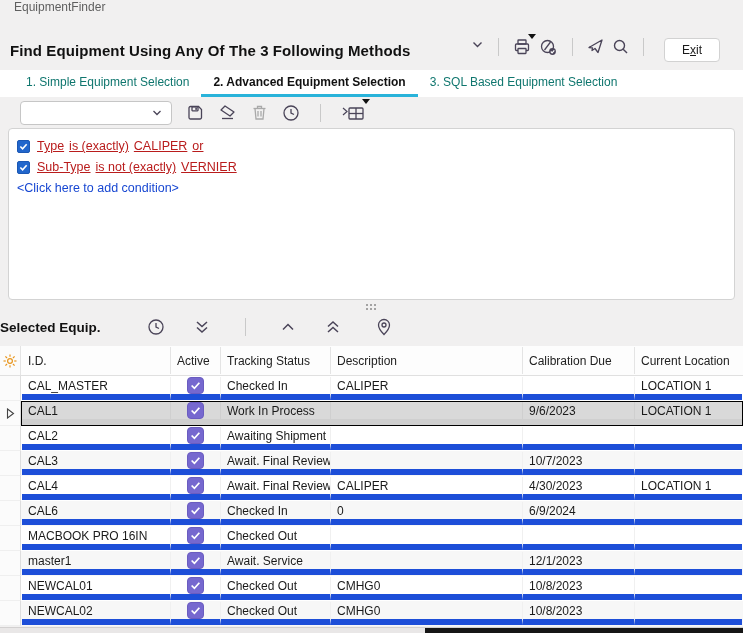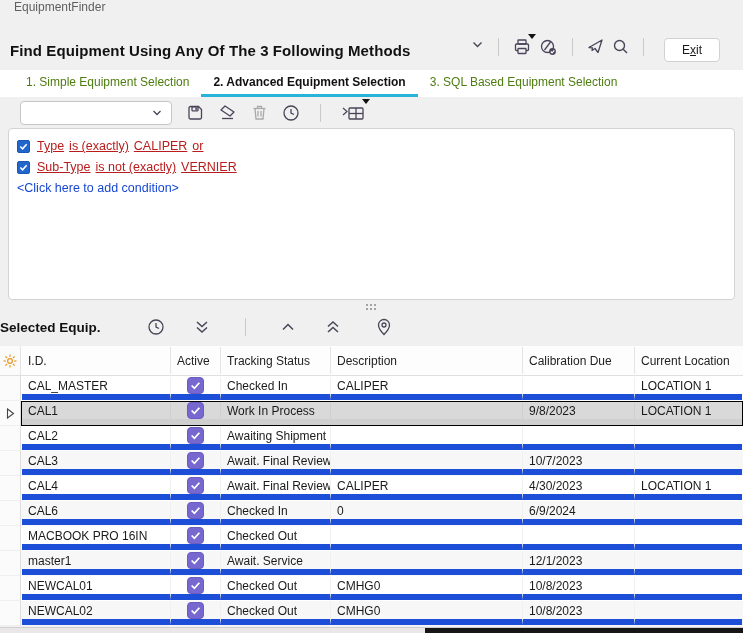--- a/index.html
+++ b/index.html
@@ -23,21 +23,21 @@
   .header { height:40px; display:flex; align-items:center; padding:0 23px 0 10px; }
   .header h1 { font-size:15px; font-weight:700; color:#111; flex:1; letter-spacing:.1px; }
   .header .tools { display:flex; align-items:flex-start; gap:8px; }
   .tbtn { position:relative; cursor:pointer; }
   .dd-tri { position:absolute; top:-4px; right:-5px; width:0; height:0; border-left:4px solid transparent; border-right:4px solid transparent; border-top:5px solid #111; }
   .exit-btn { background:#fff; border:1px solid #d2d2d2; border-radius:4px; padding:4px 17px; font-size:12px; color:#1a1a1a; margin-left:6px; cursor:pointer; }
   .exit-btn .u { text-decoration:underline; }
 
   
   .tabbar { height:27px; background:#fff; display:flex; align-items:stretch; padding-left:14px; }
-  .tab { display:flex; align-items:center; padding:0 12px; color:#4d7c0f; font-size:12px; border-bottom:3px solid transparent; cursor:pointer; white-space:nowrap; }
+  .tab { display:flex; align-items:center; padding:0 12px; color:#0f766e; font-size:12px; border-bottom:3px solid transparent; cursor:pointer; white-space:nowrap; }
   .tab.active { color:#111; font-weight:700; border-bottom-color:#29b3da; }
 
   
   .filterbar { height:31px; display:flex; align-items:center; padding-left:20px; gap:14px; }
   .combo { width:152px; height:24px; background:#fff; border:1px solid #c6c6c6; border-radius:4px; display:flex; align-items:center; justify-content:flex-end; padding-right:8px; cursor:pointer; }
   .combo input { border:none; outline:none; flex:1; min-width:0; height:100%; background:transparent; font:inherit; padding-left:8px; }
   .filterbar .icon { cursor:pointer; }
   .icon.disabled { color:#a9a9a9; cursor:default; }
 
   
@@ -309,21 +309,21 @@
       <div class="cell c-id">CAL1</div>
       <div class="cell c-active">
           <span class="cb purple">
             <svg width="11" height="11" viewBox="0 0 10 10" fill="none" stroke="#fff" stroke-width="1.6">
               <polyline points="1.5,5 4,7.5 8.5,2.5"></polyline>
             </svg>
           </span>
         </div>
       <div class="cell c-status">Work In Process</div>
       <div class="cell c-desc"></div>
-      <div class="cell c-due">9/8/2023</div>
+      <div class="cell c-due">9/6/2023</div>
       <div class="cell c-loc">LOCATION 1</div>
     </div>
   </div>
 
   <div class="grow">
     <div class="cell ind"></div>
     <div class="rowbody">
       <div class="cell c-id">CAL2</div>
       <div class="cell c-active">
           <span class="cb purple">

